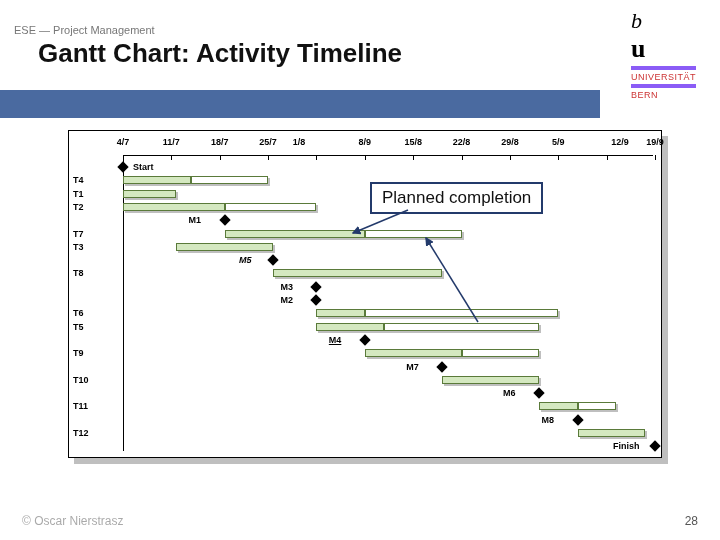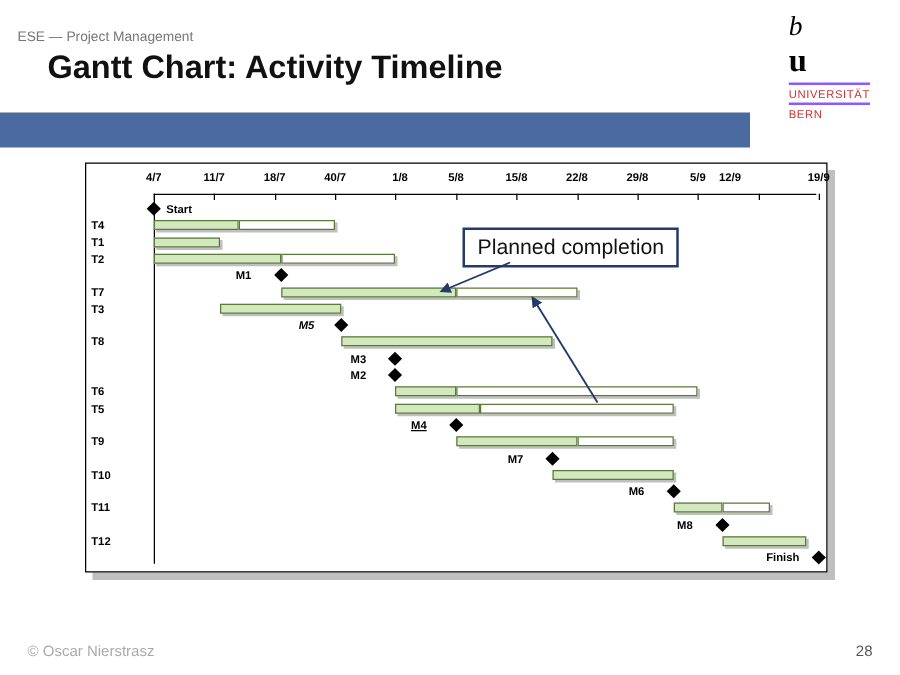--- a/index.html
+++ b/index.html
@@ -3,21 +3,21 @@
 <meta charset="utf-8">
 <style>
   html, body { margin:0; padding:0; width:720px; height:540px; font-family:Arial, Helvetica, sans-serif; background:#fff; color:#000; }
   .header-band { position:relative; height:120px; }
   .breadcrumb { position:absolute; left:14px; top:24px; font-size:11px; color:#777; }
   .title { position:absolute; left:38px; top:38px; font-size:26px; font-weight:bold; color:#111; }
   .blue-band { position:absolute; left:0; top:90px; width:600px; height:28px; background:#4a6aa0; }
   .logo-area { position:absolute; right:24px; top:8px; font-size:9px; text-align:left; }
   .logo-area .b { font-size:22px; font-style:italic; font-family:Georgia, serif; }
   .logo-area .ub { font-size:26px; font-weight:600; font-family:Georgia, serif; letter-spacing:1px; }
-  .logo-area .red { color:#c33; font-size:9px; letter-spacing:0.5px; margin-top:2px; border-top:2px solid #8b5cf6; padding-top:2px; }
+  .logo-area .red { color:#c33; font-size:9px; letter-spacing:0.5px; margin-top:2px; border-top:4px solid #8b5cf6; padding-top:2px; }
   .stage { position:absolute; left:68px; top:130px; width:600px; height:360px; }
   .chart-frame { position:absolute; left:0; top:0; width:594px; height:328px; }
   .chart-shadow { position:absolute; left:6px; top:6px; width:594px; height:328px; background:#bfbfbf; }
   .chart-surface { position:absolute; left:0; top:0; width:594px; height:328px; background:#fff; border:1px solid #000; box-sizing:border-box; }
   .axis-x { position:absolute; top:24px; left:54px; right:8px; height:1px; background:#000; }
   .axis-y { position:absolute; top:24px; bottom:6px; left:54px; width:1px; background:#000; }
   .tick-label { position:absolute; top:6px; font-size:9px; font-weight:bold; transform:translateX(-50%); white-space:nowrap; }
   .tick-mark  { position:absolute; top:24px; width:1px; height:5px; background:#000; }
   .row-label { position:absolute; font-size:9px; font-weight:bold; transform:translateY(-50%); }
   .task-label { width:46px; right:auto; left:4px; }
@@ -52,35 +52,35 @@
   <div class="chart-frame">
     <div class="chart-surface" id="surface">
       <div class="axis-x"></div>
       <div class="axis-y"></div>
     <div class="tick-label" style="left: 54px;">4/7</div>
         <div class="tick-mark" style="left: 54px;"></div>
         <div class="tick-label" style="left: 102.364px;">11/7</div>
         <div class="tick-mark" style="left: 102.364px;"></div>
         <div class="tick-label" style="left: 150.727px;">18/7</div>
         <div class="tick-mark" style="left: 150.727px;"></div>
-        <div class="tick-label" style="left: 199.091px;">40/7</div>
+        <div class="tick-label" style="left: 199.091px;">25/7</div>
         <div class="tick-mark" style="left: 199.091px;"></div>
-        <div class="tick-label" style="left: 251px;">1/8</div>
+        <div class="tick-label" style="left: 230px;">1/8</div>
         <div class="tick-mark" style="left: 247.455px;"></div>
-        <div class="tick-label" style="left: 295.818px;">5/8</div>
+        <div class="tick-label" style="left: 295.818px;">8/9</div>
         <div class="tick-mark" style="left: 295.818px;"></div>
         <div class="tick-label" style="left: 344.182px;">15/8</div>
         <div class="tick-mark" style="left: 344.182px;"></div>
         <div class="tick-label" style="left: 392.545px;">22/8</div>
         <div class="tick-mark" style="left: 392.545px;"></div>
         <div class="tick-label" style="left: 440.909px;">29/8</div>
         <div class="tick-mark" style="left: 440.909px;"></div>
         <div class="tick-label" style="left: 489.273px;">5/9</div>
         <div class="tick-mark" style="left: 489.273px;"></div>
-        <div class="tick-label" style="left: 515px;">12/9</div>
+        <div class="tick-label" style="left: 551px;">12/9</div>
         <div class="tick-mark" style="left: 537.636px;"></div>
         <div class="tick-label" style="left: 586px;">19/9</div>
         <div class="tick-mark" style="left: 586px;"></div>
         <div class="diamond" style="left: 54px; top: 36px;"></div>
         <div class="end-label" style="top: 36px; left: 64px;">Start</div>
         <div class="row-label task-label" style="top: 49.3px;">T4</div>
         <div class="bar-shadow" style="left: 56px; top: 47.3px; width: 67.7091px;"></div>
         <div class="bar-plan" style="left: 54px; top: 45.3px; width: 67.7091px;"></div>
         <div class="bar-shadow" style="left: 123.709px; top: 47.3px; width: 77.3818px;"></div>
         <div class="bar-slack" style="left: 121.709px; top: 45.3px; width: 77.3818px;"></div>

